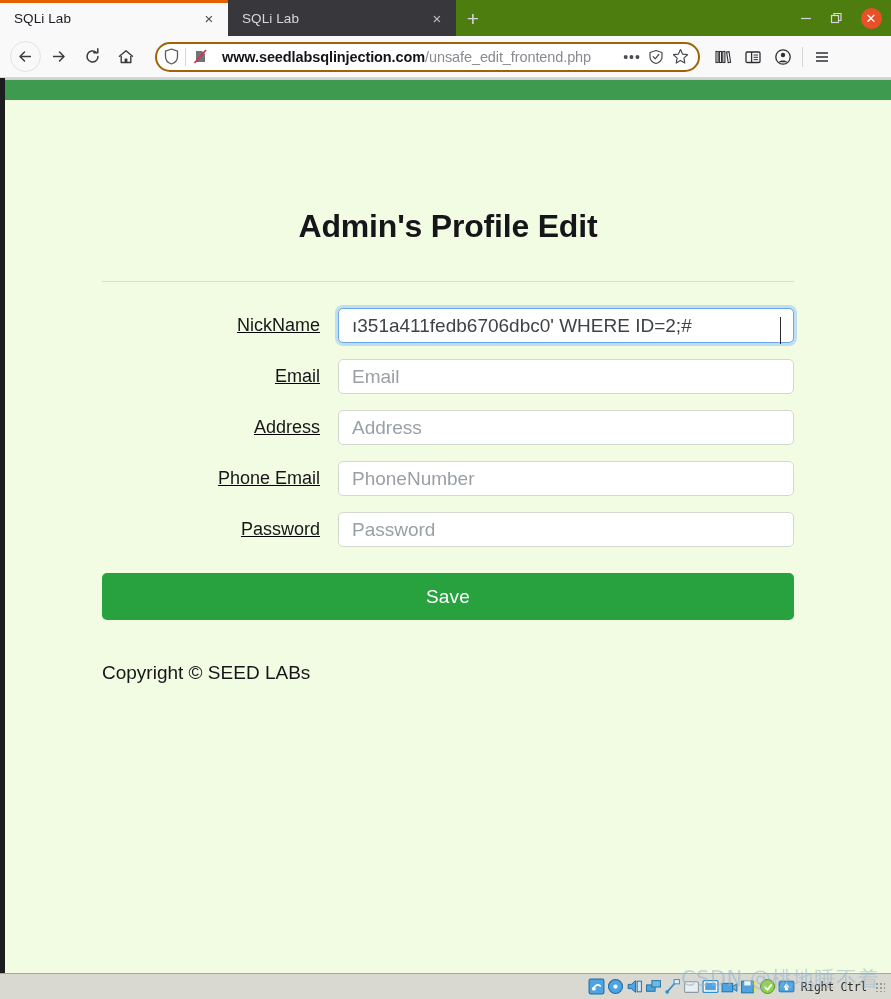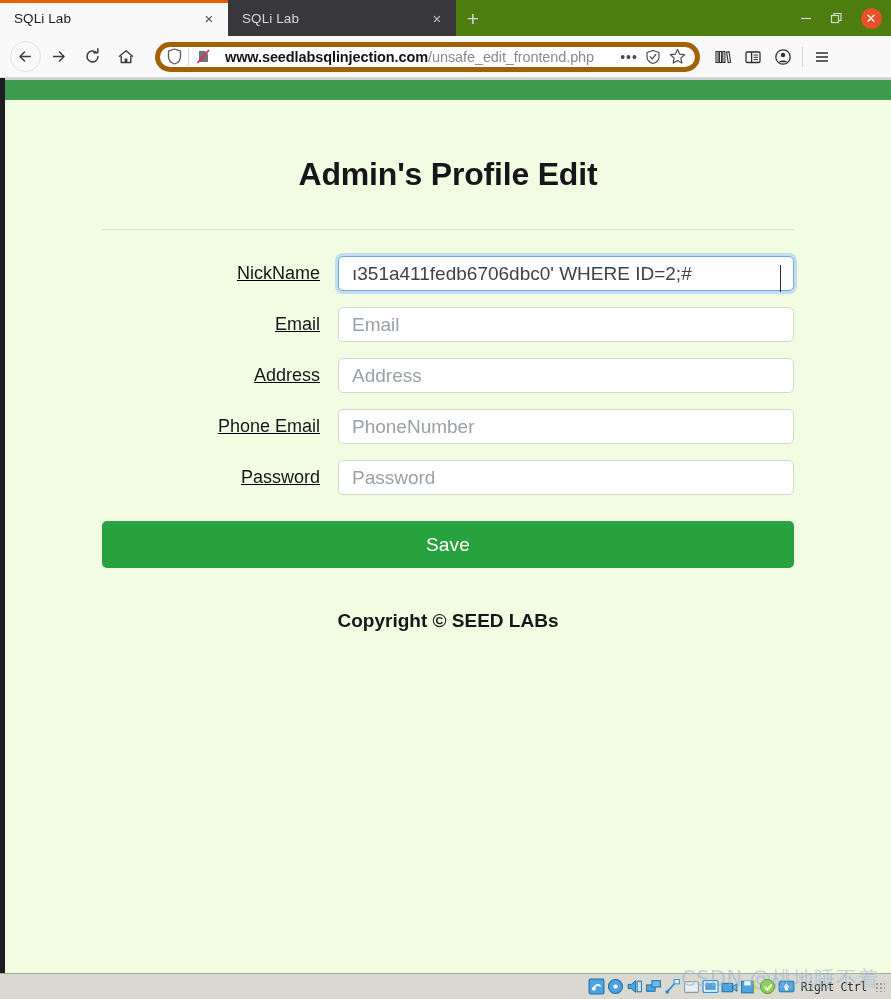--- a/index.html
+++ b/index.html
@@ -130,21 +130,21 @@
     border-radius: 50%;
     border: 1px solid #e2e2e4;
     width: 31px; height: 31px;
     margin-left: 4px;
   }
 
   .url-wrap {
     flex: 1;
     height: 30px;
     background: #fff;
-    border: 5px solid #a16207;
+    border: 2px solid #a16207;
     border-radius: 15px;
     display: flex;
     align-items: center;
     margin: 0 8px 0 12px;
     padding: 0 6px 0 0;
     overflow: hidden;
     max-width: 545px;
   }
   .url-icon {
     width: 28px; height: 28px;
@@ -193,21 +193,21 @@
     border-top: 2px solid #cfcfd4;
   }
   .page {
     background: #f2fce2;
     height: 100%;
   }
 
   .container {
     width: 692px;
     margin: 0 auto;
-    padding-top: 56px;
+    padding-top: 108px;
   }
 
   .page-title {
     text-align: center;
     font-size: 32px;
     font-weight: bold;
     color: #16161a;
     letter-spacing: -.2px;
   }
 
@@ -271,25 +271,24 @@
     background: #27a23e;
     border: none;
     border-radius: 5px;
     color: #fff;
     font-size: 19px;
     font-family: "Liberation Sans", sans-serif;
     letter-spacing: .2px;
   }
 
   .footer {
-    text-align: center;
+    text-align: left;
     margin-top: 42px;
     font-size: 19px;
     color: #16161a;
-    font-weight: bold;
   }
 
   
   .vm-status {
     height: 26px;
     background: #d9d9d2;
     border-top: 1px solid #a9a9a2;
     display: flex;
     align-items: center;
     justify-content: flex-end;

